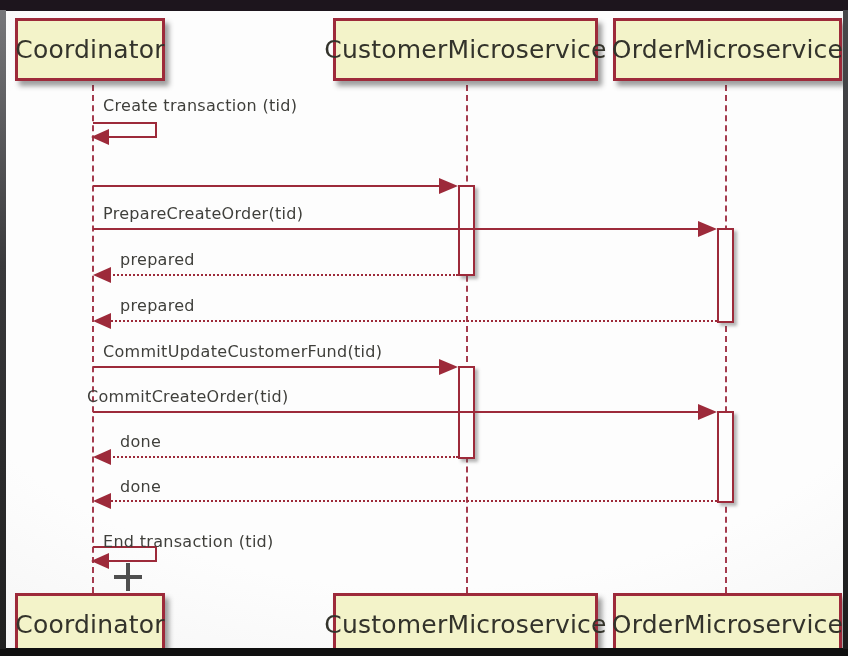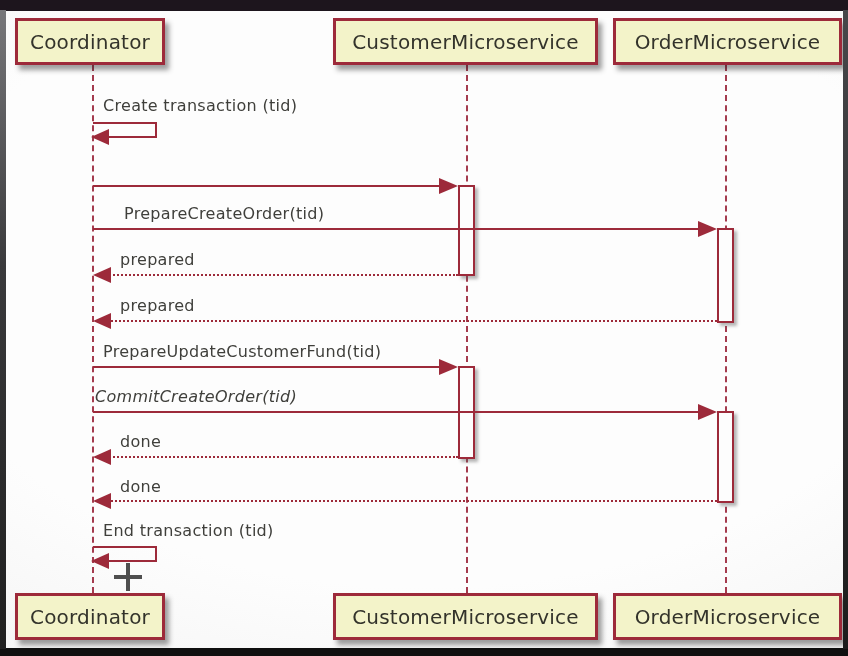--- a/index.html
+++ b/index.html
@@ -9,24 +9,24 @@
     background:radial-gradient(120% 95% at 50% 42%, #fdfdfd 50%, #f3f3f3 80%, #e6e6e6 98%);
   }
   
   .edge-top{position:absolute;left:0;top:0;width:848px;height:11px;background:#1d151d;z-index:60;}
   .edge-bottom{position:absolute;left:0;top:648px;width:848px;height:8px;background:#0f0f0f;z-index:60;}
   .edge-left{position:absolute;left:0;top:10px;width:6px;height:639px;background:linear-gradient(#77777a,#3a3a3c 40%,#1f1f1f);z-index:60;}
   .edge-right{position:absolute;left:843px;top:10px;width:5px;height:639px;background:linear-gradient(#47474a,#1c1c1c);z-index:60;}
 
   
   .participant{
-    position:absolute;height:47px;box-sizing:border-box;
+    position:absolute;height:63px;box-sizing:border-box;
     background:#f3f3c9;border:3px solid #9d2a3a;
     display:flex;align-items:center;justify-content:center;
-    font-size:20px;letter-spacing:0.2px;color:#33332b;
+    font-size:25px;letter-spacing:0.2px;color:#33332b;
     box-shadow:4px 5px 5px rgba(40,40,40,0.45);
     z-index:50;white-space:nowrap;
   }
   
   .lifeline{position:absolute;width:0;border-left:2px dashed #a43b4e;z-index:10;}
   
   .activation{
     position:absolute;width:17px;box-sizing:border-box;
     background:#fdfdfd;border:2px solid #9d2a3a;
     box-shadow:3px 3px 3px rgba(90,90,90,0.45);z-index:20;
@@ -71,49 +71,49 @@
   <div class="activation" style="left:458px;top:366px;height:93px;"></div>
   <div class="activation" style="left:717px;top:411px;height:92px;"></div>
 
   <div class="msg-label" style="left:103px;top:96px;">Create transaction (tid)</div>
   <div class="self-loop" style="left:93px;top:122px;"></div>
   <div class="head-left" style="left:91px;top:129px;"></div>
 
   <div class="arrow-line" style="left:93px;top:185px;width:353px;"></div>
   <div class="head-right" style="left:439px;top:178px;"></div>
 
-  <div class="msg-label" style="left:103px;top:204px;margin-left:21px;">PrepareCreateOrder(tid)</div>
+  <div class="msg-label" style="left:103px;top:204px;">PrepareCreateOrder(tid)</div>
   <div class="arrow-line" style="left:93px;top:228px;width:612px;"></div>
   <div class="head-right" style="left:698px;top:221px;"></div>
 
   <div class="msg-label" style="left:120px;top:250px;">prepared</div>
   <div class="arrow-line dotted" style="left:106px;top:274px;width:352px;"></div>
   <div class="head-left" style="left:93px;top:267px;"></div>
 
   <div class="msg-label" style="left:120px;top:296px;">prepared</div>
   <div class="arrow-line dotted" style="left:106px;top:320px;width:611px;"></div>
   <div class="head-left" style="left:93px;top:313px;"></div>
 
-  <div class="msg-label" style="left:103px;top:342px;">PrepareUpdateCustomerFund(tid)</div>
+  <div class="msg-label" style="left:103px;top:342px;">CommitUpdateCustomerFund(tid)</div>
   <div class="arrow-line" style="left:93px;top:366px;width:353px;"></div>
   <div class="head-right" style="left:439px;top:359px;"></div>
 
-  <div class="msg-label" style="left:95px;top:387px;font-style:italic;">CommitCreateOrder(tid)</div>
+  <div class="msg-label" style="left:87px;top:387px;">CommitCreateOrder(tid)</div>
   <div class="arrow-line" style="left:93px;top:411px;width:612px;"></div>
   <div class="head-right" style="left:698px;top:404px;"></div>
 
   <div class="msg-label" style="left:120px;top:432px;">done</div>
   <div class="arrow-line dotted" style="left:106px;top:456px;width:352px;"></div>
   <div class="head-left" style="left:93px;top:449px;"></div>
 
   <div class="msg-label" style="left:120px;top:477px;">done</div>
   <div class="arrow-line dotted" style="left:106px;top:500px;width:611px;"></div>
   <div class="head-left" style="left:93px;top:493px;"></div>
 
-  <div class="msg-label" style="left:103px;top:521px;">End transaction (tid)</div>
+  <div class="msg-label" style="left:103px;top:532px;">End transaction (tid)</div>
   <div class="self-loop" style="left:93px;top:546px;"></div>
   <div class="head-left" style="left:91px;top:553px;"></div>
 
   <div class="cross" style="left:114px;top:563px;"></div>
 
   <div class="participant" style="left:15px;top:18px;width:150px;">
     <span>Coordinator</span>
   </div>
   <div class="participant" style="left:333px;top:18px;width:265px;">
     <span>CustomerMicroservice</span>

